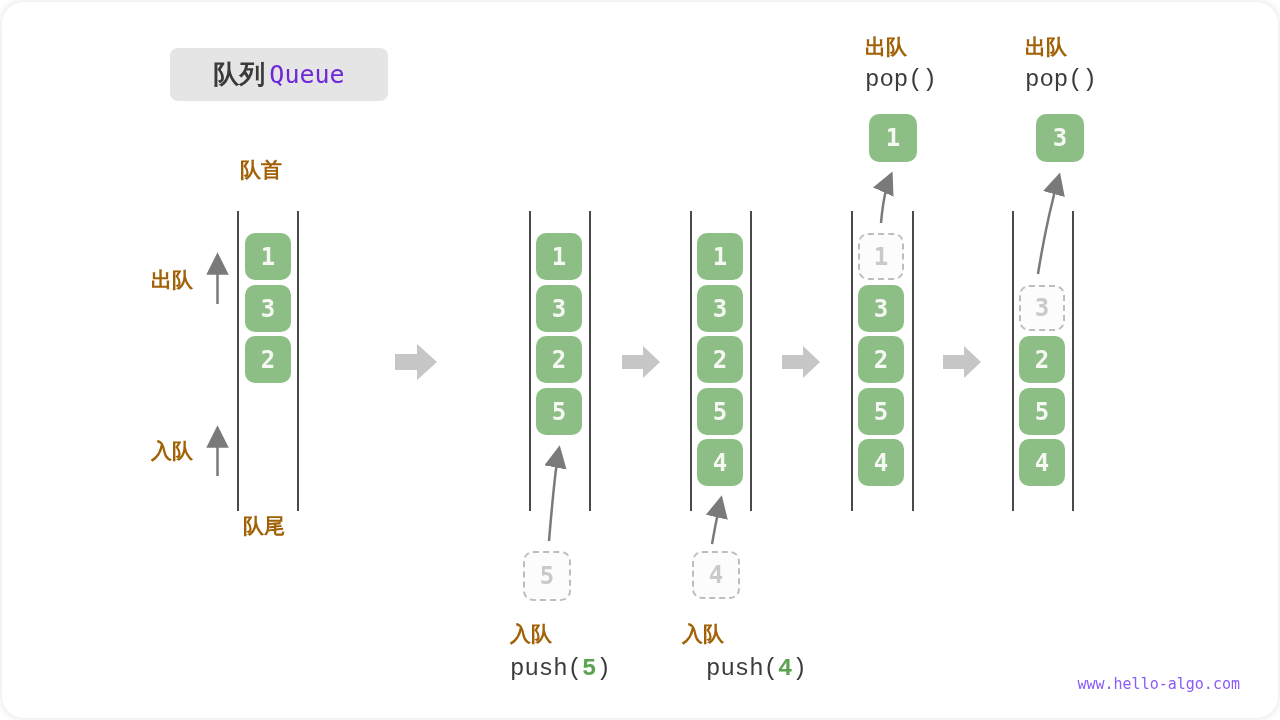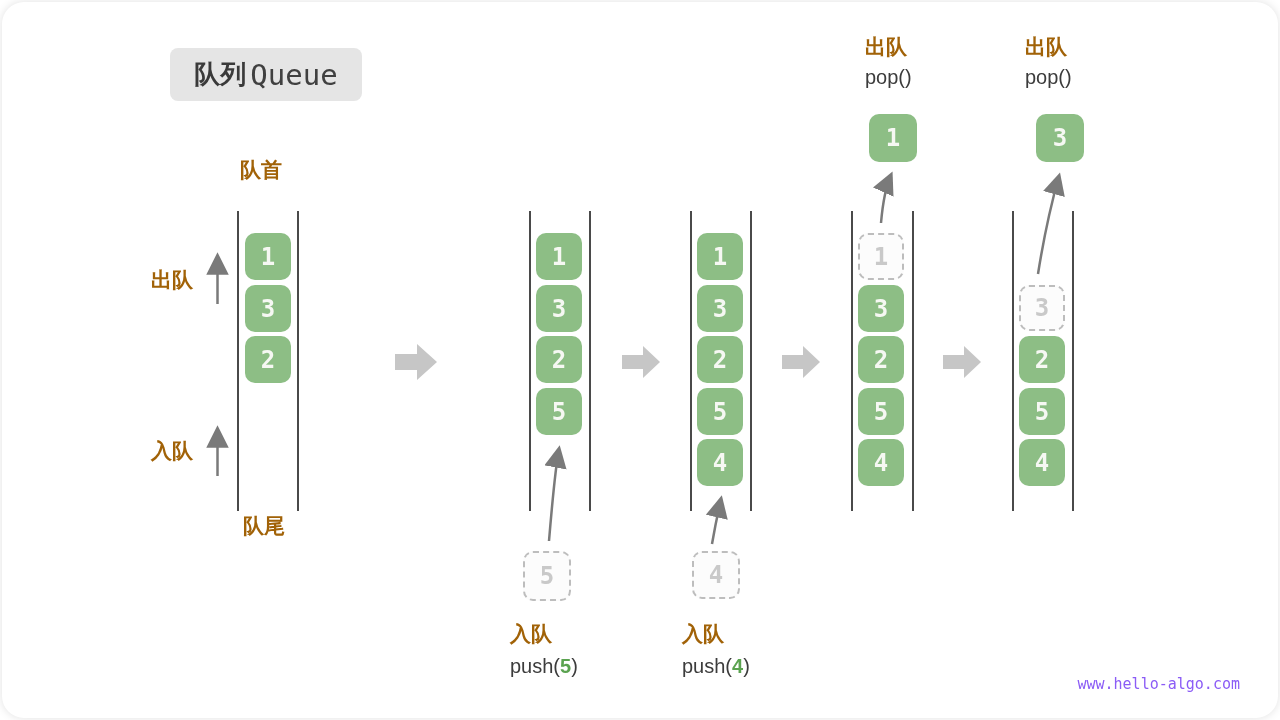--- a/index.html
+++ b/index.html
@@ -1,27 +1,27 @@
 <!DOCTYPE html>
 <html><head>
 <meta charset="utf-8">
 <style>
   html,body{margin:0;padding:0;background:#ffffff;width:1280px;height:720px;overflow:hidden;}
   #canvas{position:relative;width:1280px;height:720px;font-family:"DejaVu Sans",sans-serif;}
   #card{position:absolute;left:2px;top:2px;right:2px;bottom:2px;background:#ffffff;border-radius:22px;
         box-shadow:0 0 10px rgba(0,0,0,0.12);}
   .zh{position:absolute;font-weight:bold;color:#a16207;font-size:21px;white-space:nowrap;
       font-family:"DejaVu Sans",sans-serif;}
-  .code{position:absolute;color:#3c3c3c;font-size:20px;white-space:nowrap;
-      font-family:Liberation Sans, sans-serif;}
+  .code{position:absolute;color:#3c3c3c;font-size:24px;white-space:nowrap;
+      font-family:Liberation Mono, monospace;}
   .code .arg{color:#5ba350;font-weight:bold;}
-  #title-box{position:absolute;left:170px;top:48px;width:192px;height:53px;background:#e5e5e5;
+  #title-box{position:absolute;left:170px;top:48px;width:218px;height:53px;background:#e5e5e5;
       border-radius:8px;display:flex;align-items:center;justify-content:center;gap:4px;}
   #title-box .t-zh{font-weight:bold;font-size:26px;color:#3a3a3a;font-family:"DejaVu Sans",sans-serif;}
-  #title-box .t-en{font-size:29px;color:#404040;font-family:"DejaVu Sans Mono",monospace;}
+  #title-box .t-en{font-size:25px;color:#6d28d9;font-family:"DejaVu Sans Mono",monospace;}
   .qline{position:absolute;top:211px;height:300px;width:2px;background:#4a4a4a;}
   .cell{position:absolute;width:46px;height:47px;border-radius:10px;background:#8dbe85;
       color:#f6f8f3;display:flex;align-items:center;justify-content:center;
       font:bold 24px "DejaVu Sans Mono",monospace;box-sizing:border-box;}
   .cell.dashed{background:#fcfcfc;border:2px dashed #bdbdbd;color:#c9c9c9;}
   svg.overlay{position:absolute;left:0;top:0;pointer-events:none;}
   .flow-arrow{fill:#c6c6c6;}
   .thin-arrow{stroke:#7a7a7a;stroke-width:2.5;fill:none;}
   #watermark{position:absolute;left:1040px;top:675px;width:200px;text-align:right;
       font:15px "DejaVu Sans Mono",monospace;color:#8b5cf6;}
@@ -101,21 +101,21 @@
   <div class="cell dashed" style="left:1019px;top:285px;width:46px;height:46px;">3</div>
   <div class="cell" style="left:1019px;top:336px;">2</div>
   <div class="cell" style="left:1019px;top:388px;">5</div>
   <div class="cell" style="left:1019px;top:439px;">4</div>
   <div class="cell" style="left:1036px;top:114px;width:48px;height:48px;">3</div>
 
   <div class="zh" style="left:510px;top:620px;">入队</div>
   <div class="code" style="left:510px;top:655px;"><span>push(</span><span class="arg">5</span><span>)</span></div>
 
   <div class="zh" style="left:682px;top:620px;">入队</div>
-  <div class="code" style="left:682px;top:655px;"><span>push(</span><span class="arg">4</span><span>)</span></div>
+  <div class="code" style="left:706px;top:655px;"><span>push(</span><span class="arg">4</span><span>)</span></div>
 
   <div class="zh" style="left:865px;top:33px;">出队</div>
   <div class="code" style="left:865px;top:66px;">pop()</div>
   <div class="zh" style="left:1025px;top:33px;">出队</div>
   <div class="code" style="left:1025px;top:66px;">pop()</div>
 
   <div id="watermark">www.hello-algo.com</div>
 </div>
 
 </body></html>

